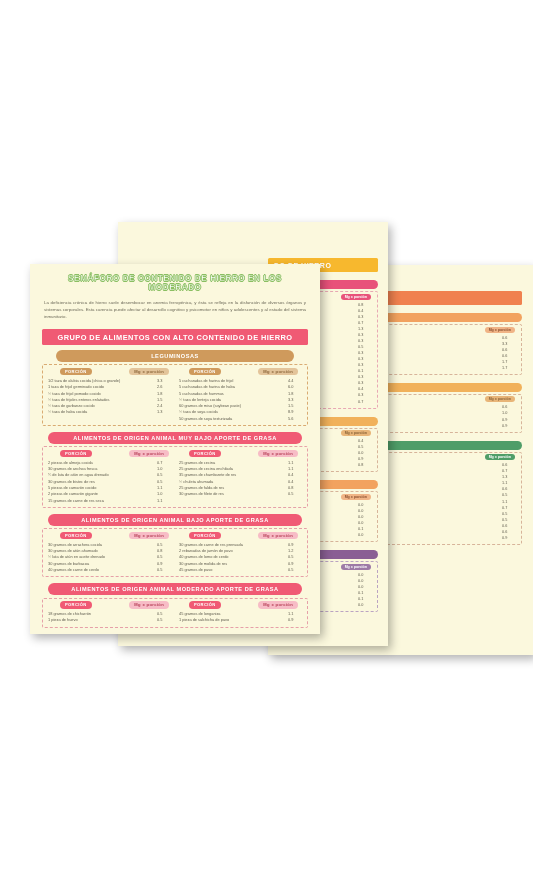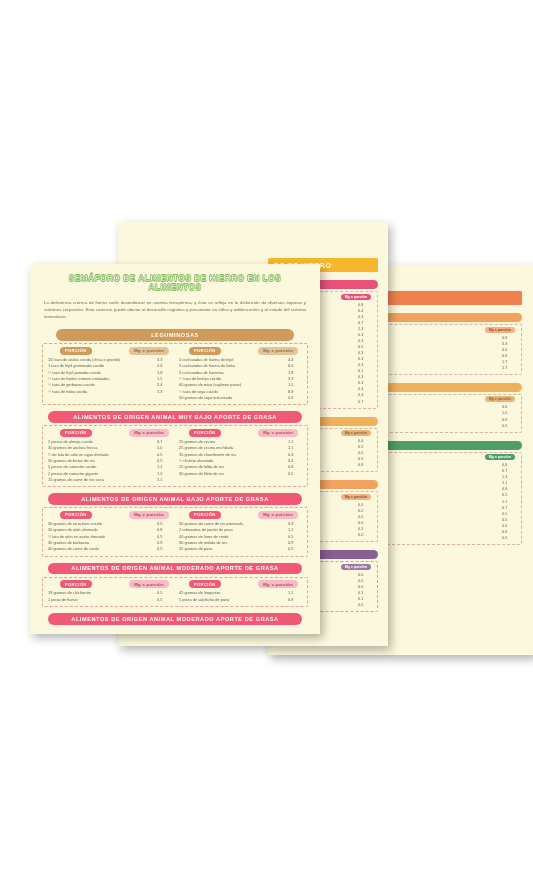--- a/index.html
+++ b/index.html
@@ -457,24 +457,25 @@
               <span class="vl">0.0</span>
             </div>
         </div>
       </div>
     </div>
   </div>
 
   <div class="sheet" id="sheet-front">
     <div class="pad">
 
-      <div class="main-title">SEMÁFORO DE ALIMENTOS DE HIERRO EN LOS ALIMENTOS</div>
+      <div class="main-title">SEMÁFORO DE CONTENIDO DE HIERRO EN LOS MODERADO</div>
 
       <p class="lead">La deficiencia crónica de hierro suele desembocar en anemia ferropénica, y ésta se refleja en la disfunción de diversos órganos y sistemas corporales. Esta carencia puede afectar al desarrollo cognitivo y psicomotor en niños y adolescentes y al estado del sistema inmunitario.</p>
 
+      <div class="band">GRUPO DE ALIMENTOS CON ALTO CONTENIDO DE HIERRO</div>
 
       <div>
         <div class="pill tan">LEGUMINOSAS</div>
         <div class="tablebox tan">
           <div class="thead">
             <div class="c w">
                 <span class="lbl por-tan">PORCIÓN</span>
                 <span class="lbl mg-tan">Mg x porción</span>
               </div>
             <div class="c w">

